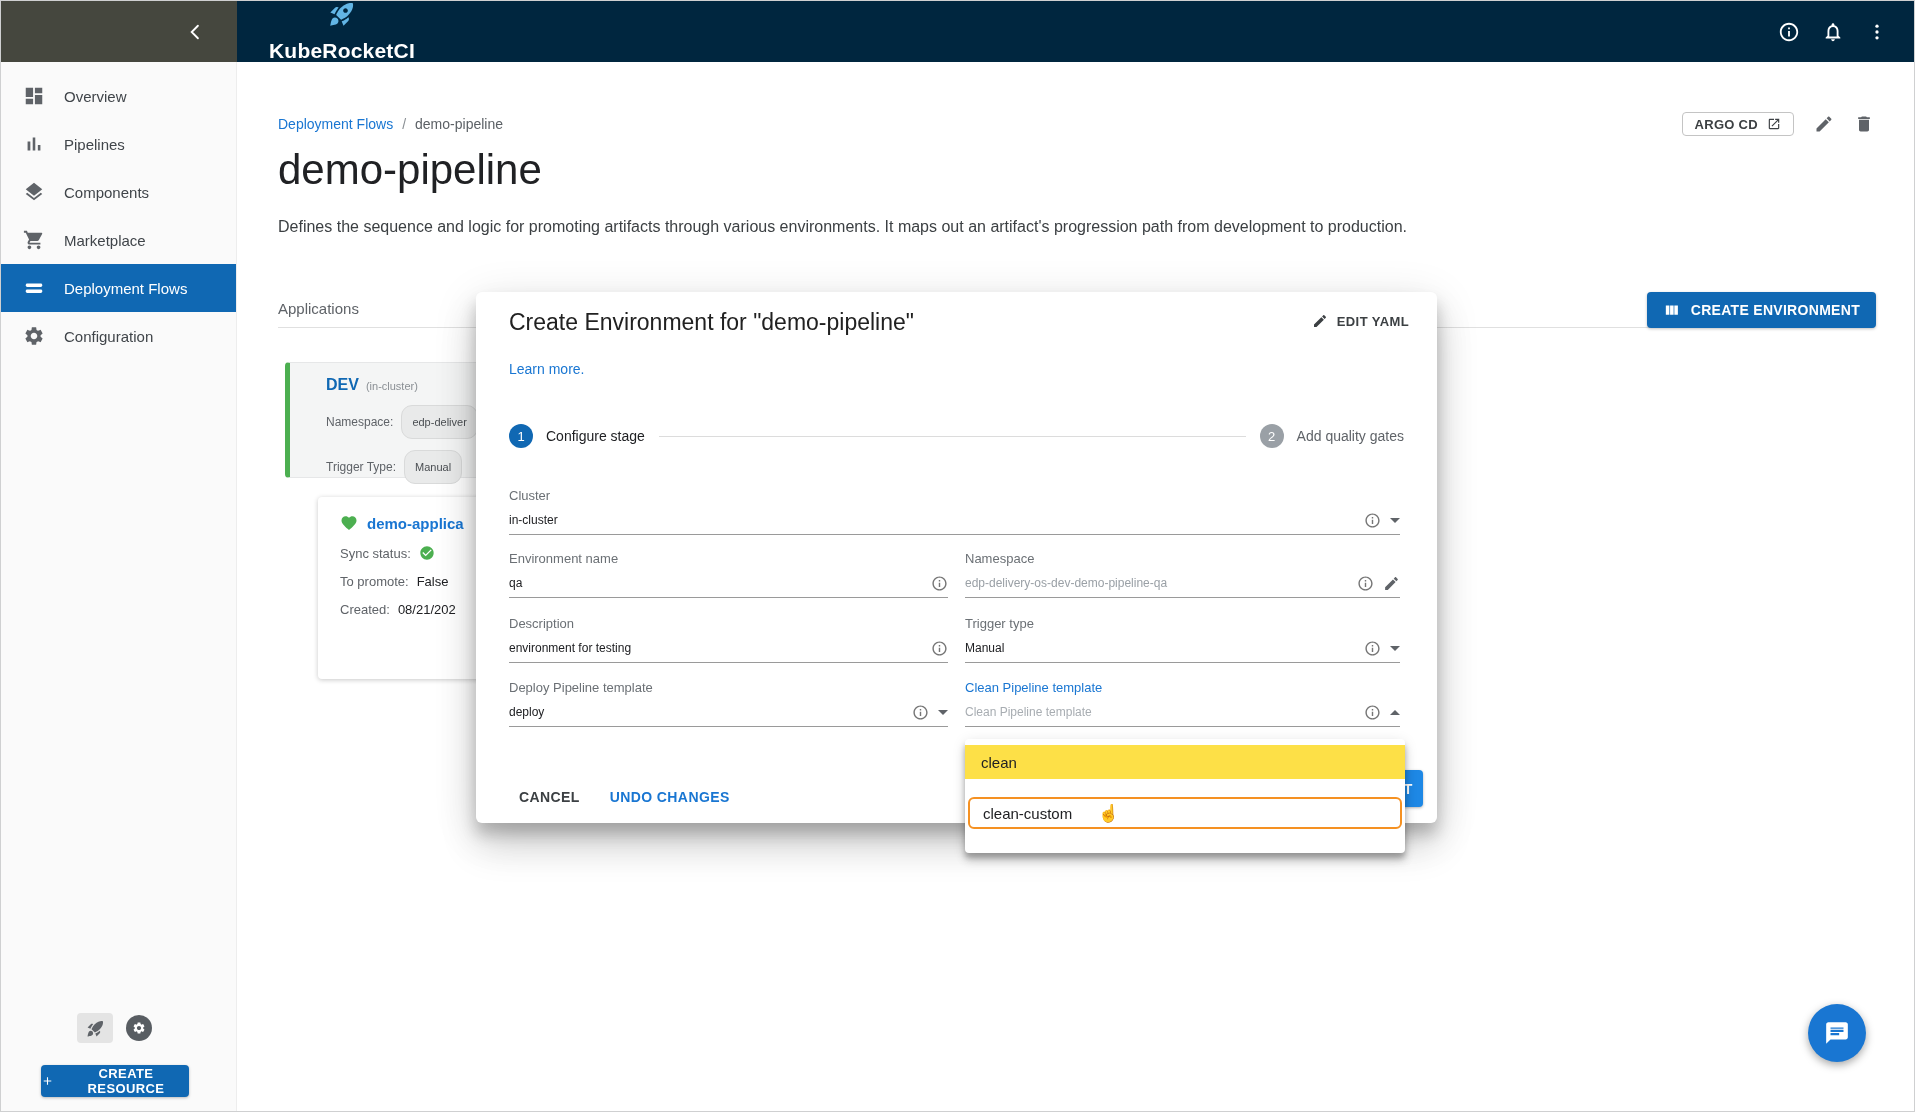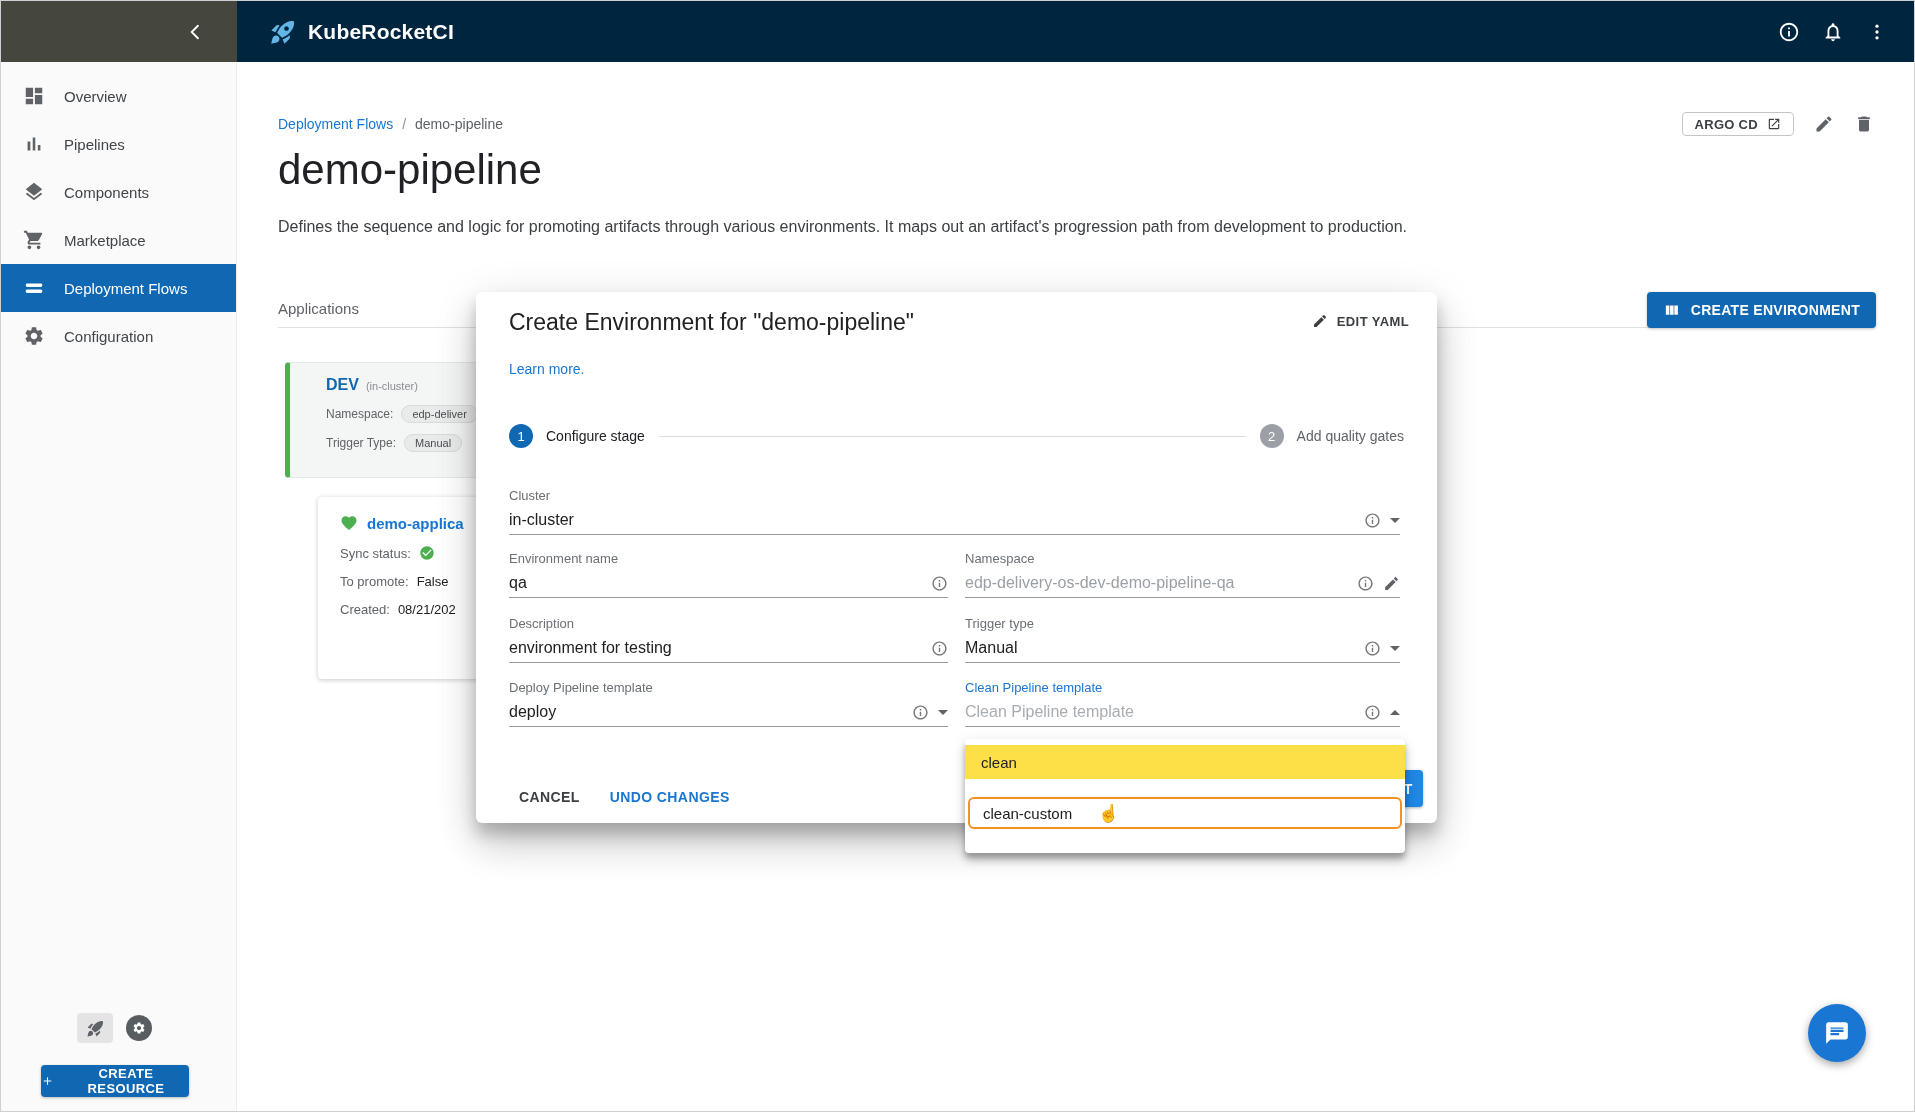--- a/index.html
+++ b/index.html
@@ -15,21 +15,21 @@
 
   
   .topbar {
     position:absolute; top:0; left:0; right:0; height:61px;
     background:#00263f; display:flex; align-items:center; z-index:50;
   }
   .corner {
     width:236px; height:61px; background:#45473e; flex:0 0 auto;
     display:flex; align-items:center; justify-content:flex-end; padding-right:32px;
   }
-  .brand { display:flex; align-items:center; gap:11px; margin-left:32px; }
+  .brand { display:flex; align-items:center; gap:11px; margin-left:32px;flex-direction:column; }
   .brand-name { color:#fff; font-size:21px; font-weight:700; letter-spacing:.2px; }
   .topbar-actions { margin-left:auto; display:flex; align-items:center; gap:18px; margin-right:24px; }
   .tb-icon-btn { width:26px; height:26px; display:flex; align-items:center; justify-content:center; cursor:pointer; }
 
   
   .sidebar {
     position:absolute; top:61px; left:0; bottom:0; width:236px;
     background:#fafafa; border-right:1px solid #ededed; z-index:40; padding-top:10px;
   }
   .side-item {
@@ -87,21 +87,21 @@
     position:absolute; top:300px; left:48px; width:252px; height:116px;
     background:#f4f5f5; border:1px solid #e6e7e8; border-left:5px solid #4caf50;
     border-radius:4px; padding:13px 0 0 36px; z-index:1;
   }
   .env-head { display:flex; align-items:baseline; gap:7px; }
   .env-name { color:#1068b3; font-weight:700; font-size:16px; cursor:pointer; }
   .env-cluster { color:#8a8f94; font-size:11px; }
   .env-row { margin-top:11px; display:flex; align-items:center; font-size:12px; color:#5f6368; }
   .chip {
     background:#e9eaea; border:1px solid #d9dada; border-radius:11px;
-    padding:2px 10px; font-size:11px; color:#4a4e52; margin-left:8px; white-space:nowrap;
+    padding:10px 10px; font-size:11px; color:#4a4e52; margin-left:8px; white-space:nowrap;
   }
 
   
   .app-card {
     position:absolute; top:435px; left:81px; width:252px; height:182px;
     background:#fff; border-radius:4px; box-shadow:0 1px 5px rgba(0,0,0,.22);
     padding:17px 0 0 22px; z-index:1;
   }
   .app-head { display:flex; align-items:center; gap:9px; }
   .app-name { color:#1976d2; font-weight:700; font-size:15px; cursor:pointer; white-space:nowrap; }
@@ -131,21 +131,21 @@
   .step-label.inactive { color:#5f6368; }
   .step-line { flex:1; height:1px; background:#dcdcdc; margin:0 14px; }
 
   .field { position:absolute; height:47px; }
   .f-label { font-size:13px; color:#6b7075; }
   .f-label.focused { color:#1976d2; }
   .f-row {
     position:absolute; bottom:0; left:0; right:0; height:29px;
     display:flex; align-items:center; gap:9px; border-bottom:1px solid #9a9a9a; cursor:pointer;
   }
-  .f-value { flex:1; font-size:16px; color:#202124; white-space:nowrap; overflow:hidden; }
+  .f-value { flex:1; font-size:12px; color:#202124; white-space:nowrap; overflow:hidden; }
   .f-value.disabled { color:#9aa0a6; }
   .f-value.placeholder { color:#a8adb2; }
   .caret-down { width:0; height:0; border-left:5px solid transparent; border-right:5px solid transparent; border-top:5px solid #5f6368; }
   .caret-up { width:0; height:0; border-left:5px solid transparent; border-right:5px solid transparent; border-bottom:5px solid #5f6368; }
 
   #field-cluster   { left:33px;  top:196px; width:891px; }
   #field-envname   { left:33px;  top:259px; width:439px; }
   #field-namespace { left:489px; top:259px; width:435px; }
   #field-desc      { left:33px;  top:324px; width:439px; }
   #field-trigger   { left:489px; top:324px; width:435px; }

